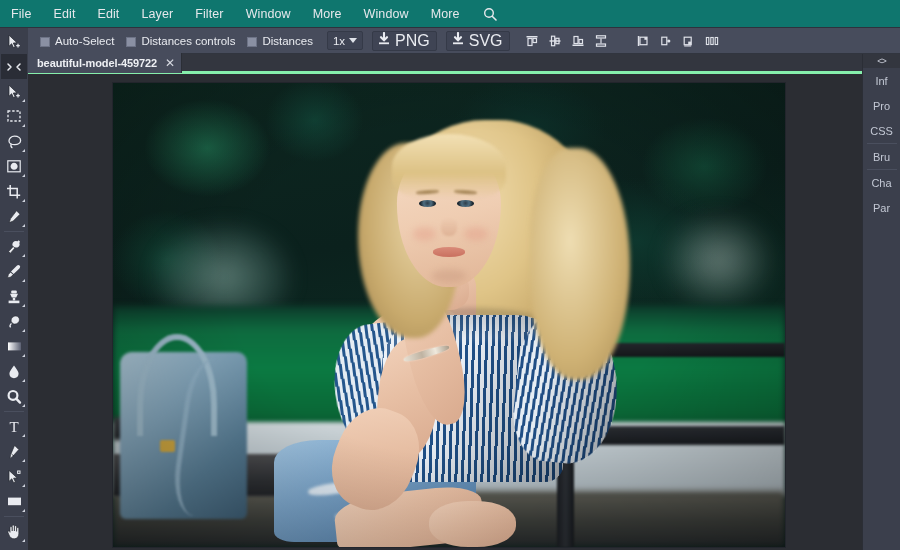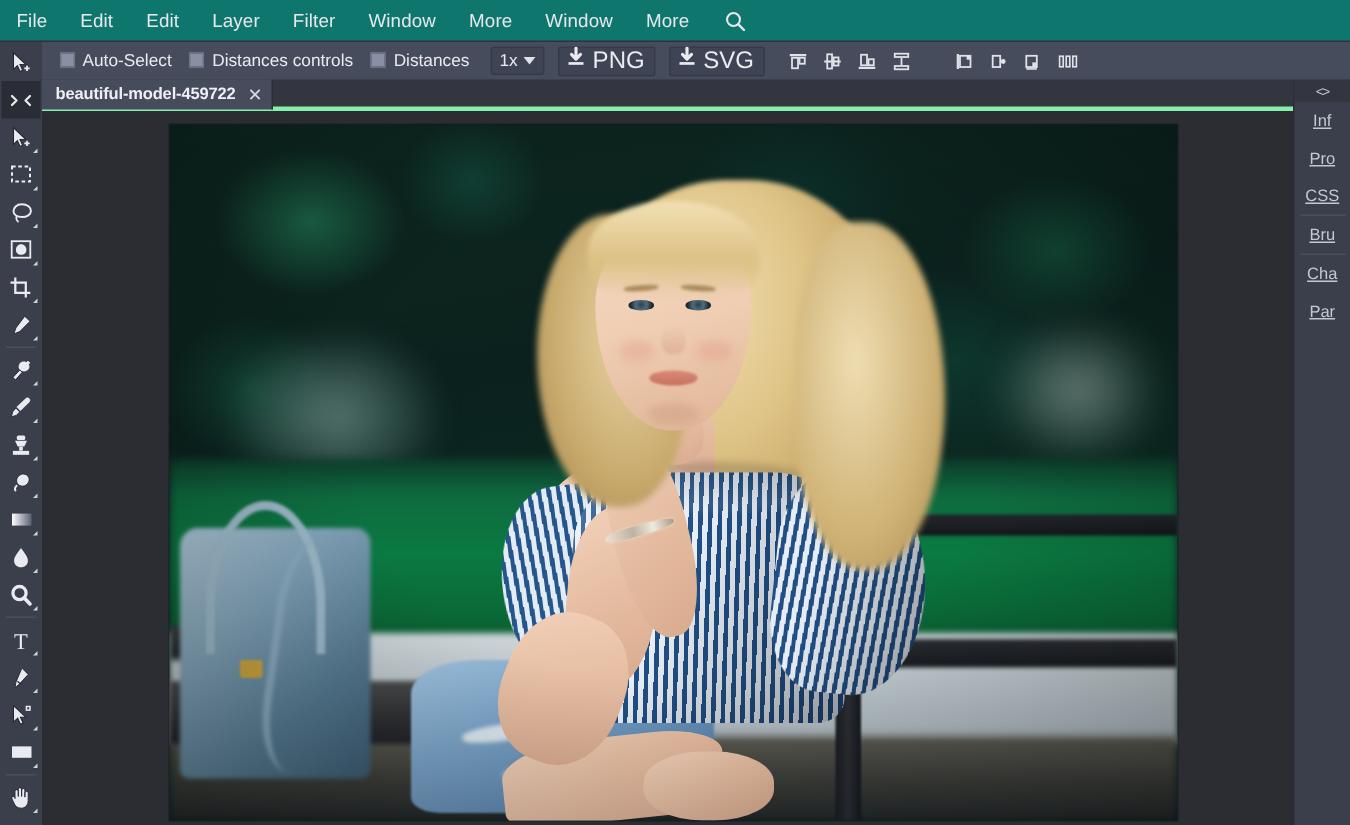--- a/index.html
+++ b/index.html
@@ -31,21 +31,21 @@
   #optionsbar {
     position: absolute; left: 0; top: 28px; width: 900px; height: 26px;
     background: #474c5c;
     display: flex; align-items: center;
     border-bottom: 1px solid #31353f;
   }
   .opt-tool-icon {
     width: 26px; height: 26px; display: flex; align-items: center; justify-content: center;
     margin-left: 2px;
   }
-  .chk-wrap { display: flex; align-items: flex-start; margin-left: 12px; cursor: default; }
+  .chk-wrap { display: flex; align-items: flex-end; margin-left: 12px; cursor: default; }
   .chk-box {
     width: 10px; height: 10px; background: #8a90a3;
     border: 1px solid #6d7386; margin-right: 5px; flex: none;
   }
   .chk-label { color: #e9ebf0; font-size: 11.5px; white-space: nowrap; }
   #zoom-select {
     display: flex; align-items: center; gap: 4px;
     background: #3f4454; border: 1px solid #353a48;
     border-radius: 2px; height: 19px; padding: 0 5px; margin-left: 14px; cursor: default;
   }
@@ -109,21 +109,21 @@
     display: flex; flex-direction: column; align-items: center;
   }
   #panel-collapse {
     width: 38px; height: 14px; display: flex; align-items: center; justify-content: center;
     color: #c9cdd8; font-size: 9px; letter-spacing: -1px; cursor: default;
     background: #33363f;
   }
   .panel-tab {
     width: 38px; height: 25px;
     display: flex; align-items: center; justify-content: center;
-    color: #c3c8d4; font-size: 11px; cursor: default; text-decoration: underline;
+    color: #c3c8d4; font-size: 11px; cursor: default;
   }
   .panel-sep { width: 30px; height: 1px; background: #4a4f5e; flex: none; }
 
   
   #canvas-area {
     position: absolute; left: 28px; top: 74px;
     width: 834px; height: 476px;
     background: #2b2d33; overflow: hidden;
   }
   #photo {

